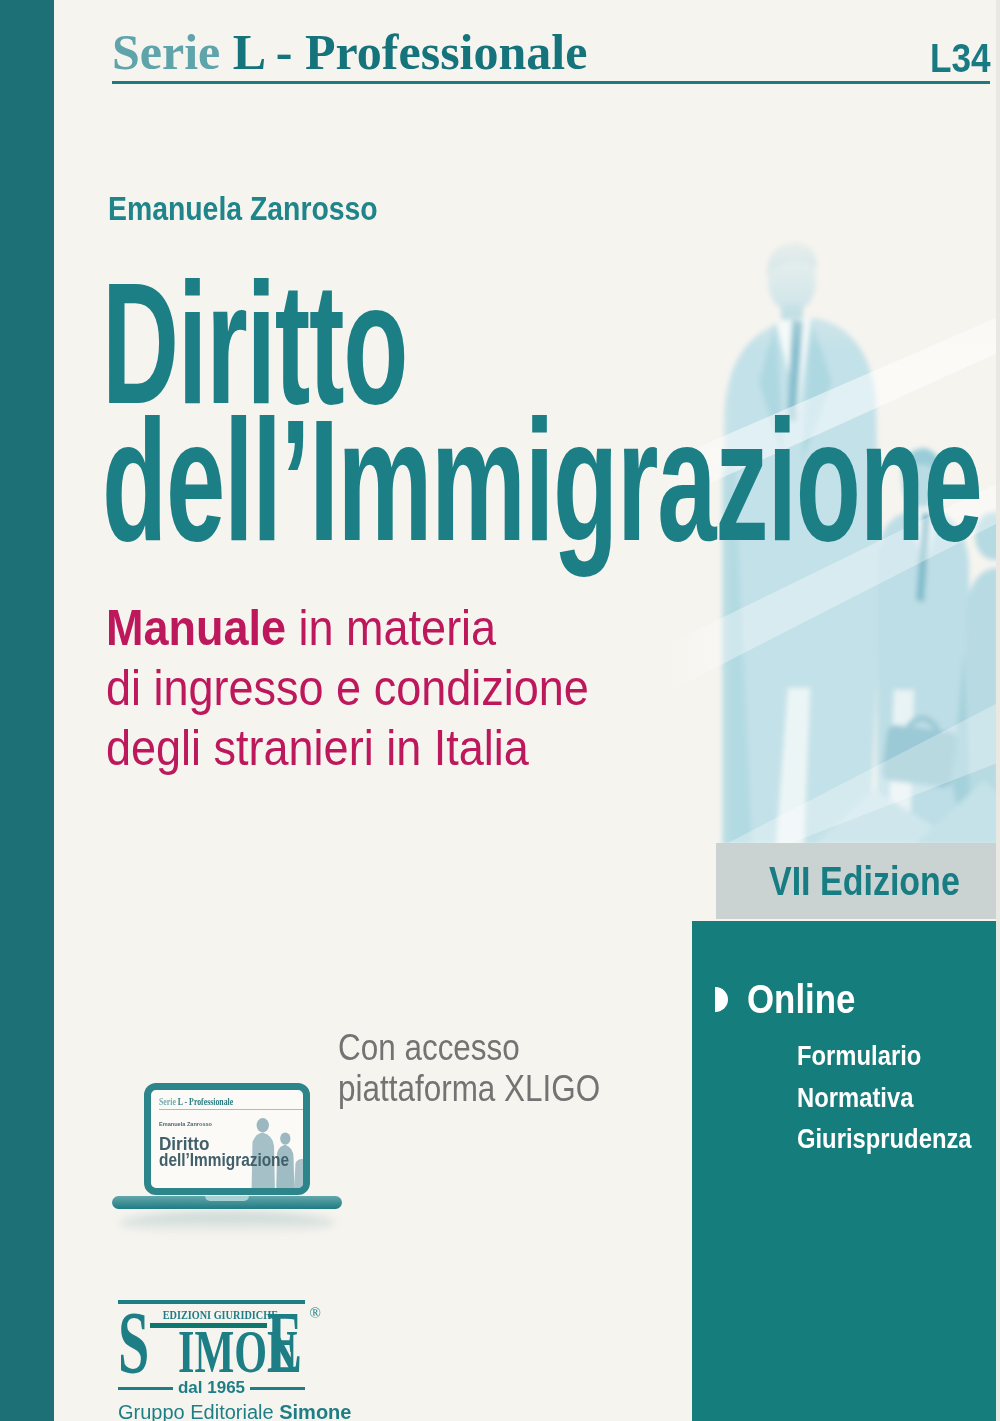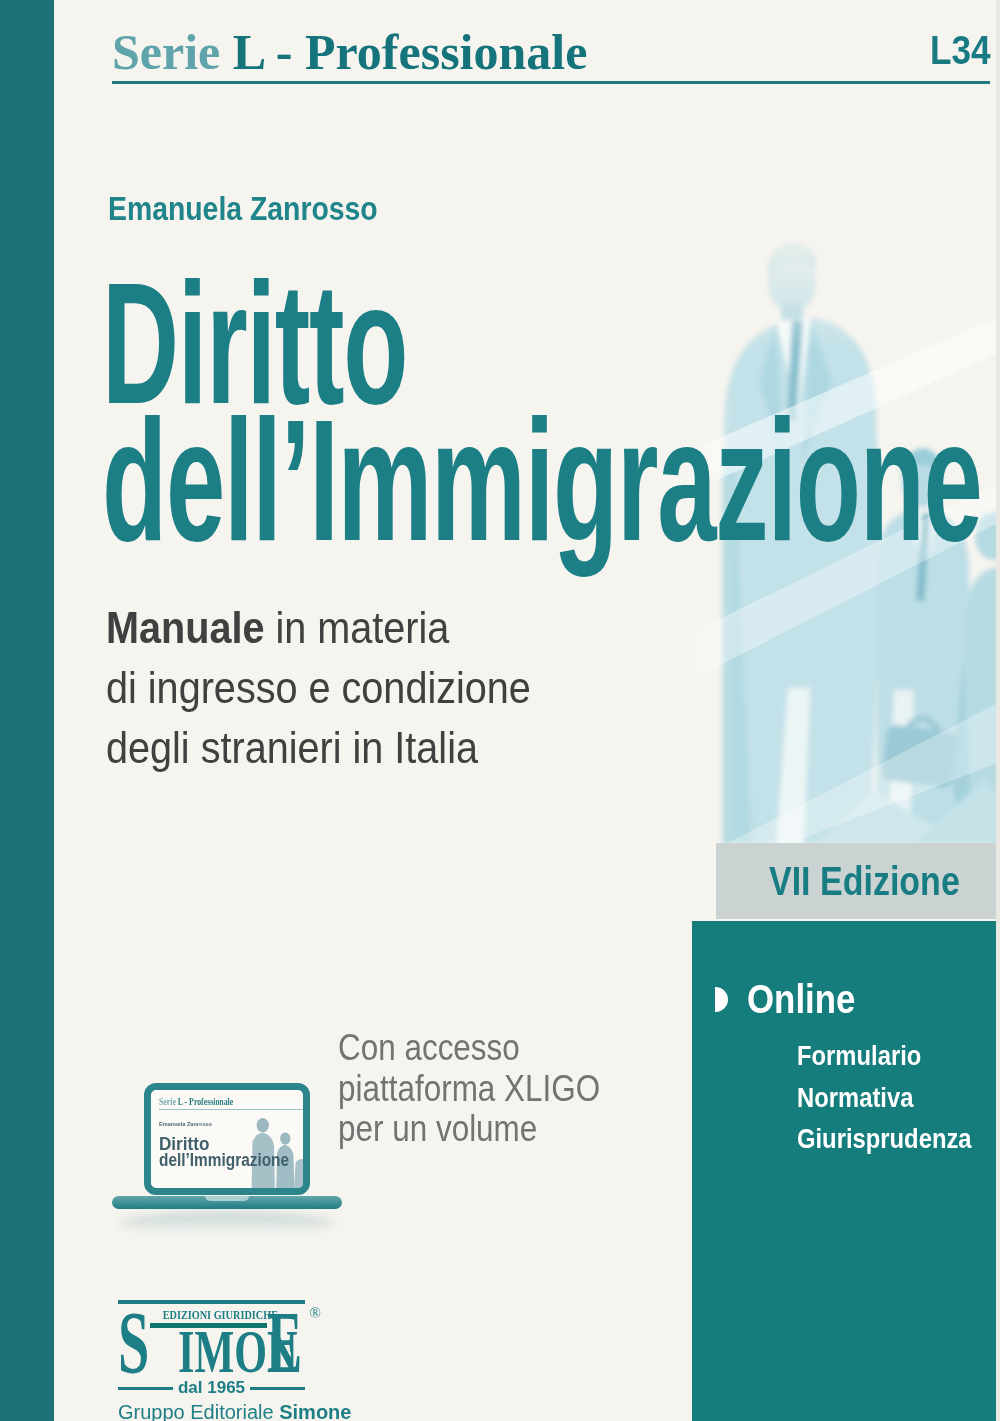--- a/index.html
+++ b/index.html
@@ -9,35 +9,35 @@
     background:#f6f4ef;
     font-family:"Liberation Sans", sans-serif;
   }
   
   .spine { position:absolute; left:0; top:0; width:54px; height:100%; background:#1e7077; }
 
   
   .hdr-series { position:absolute; left:112px; top:26px; font-family:"Liberation Serif", serif; font-size:50px; line-height:52px; white-space:nowrap; z-index:3; }
   .hdr-series .light { color:#5fa3ab; font-weight:600; }
   .hdr-series .bold  { color:#15747b; font-weight:700; }
-  .hdr-code { position:absolute; left:930px; top:28px; width:70px; font-size:40px; font-weight:bold; color:#187a82; z-index:3; }
+  .hdr-code { position:absolute; left:930px; top:36px; width:70px; font-size:40px; font-weight:bold; color:#187a82; z-index:3; }
   .hdr-code span { display:inline-block; transform:scaleX(.88); transform-origin:0 50%; }
   .hdr-rule { position:absolute; left:112px; right:6px; top:81px; height:3px; background:#1d7a81; z-index:3; }
 
   
   .author { position:absolute; left:108px; top:190px; font-size:33px; font-weight:bold; color:#1f858b; z-index:3; white-space:nowrap; }
   .author span { display:inline-block; transform:scaleX(.86); transform-origin:0 50%; }
 
   
   .title { position:absolute; left:102px; top:268px; z-index:3; color:#1c7f85; font-weight:bold; }
   .title .tline { height:137px; white-space:nowrap; }
   .title .tline > span { display:inline-block; font-size:172px; line-height:150px; transform:scaleX(.62); transform-origin:0 80%; letter-spacing:-2px; }
 
   
-  .subtitle { position:absolute; left:106px; top:598px; z-index:3; color:#404040; font-size:44px; line-height:60px; }
+  .subtitle { position:absolute; left:106px; top:598px; z-index:3; color:#be185d; font-size:50px; line-height:60px; }
   .subtitle .sline { white-space:nowrap; }
   .subtitle .sline > span { display:inline-block; transform:scaleX(.9); transform-origin:0 50%; }
   .subtitle b { font-weight:bold; }
 
   
   .photo { position:absolute; left:664px; top:220px; width:336px; height:625px; z-index:1; }
 
   
   .edition-band { position:absolute; left:716px; top:843px; width:310px; height:76px; background:#cbd2d2; display:flex; align-items:center; padding-left:20px; z-index:4;justify-content:center; }
   .edition-band .txt { font-size:40px; font-weight:bold; color:#177d82; display:inline-block; transform:scaleX(.85); transform-origin:0 50%; white-space:nowrap; }
@@ -216,21 +216,20 @@
     </div>
     <div class="lap-base">
         <div class="lap-notch"></div>
       </div>
     <div class="lap-reflect"></div>
   </div>
 
   <div class="promo">
     <div class="pline"><span>Con accesso</span></div>
     <div class="pline pbold"><span>piattaforma XLIGO</span></div>
-    <div class="pline"><span>per un volume</span></div>
   </div>
 
   <div class="publisher">
     <div class="pub-toprule"></div>
     <div class="pub-main">
       <span class="pub-big pub-s"><span>S</span></span>
       <span class="pub-mid">
         <span class="pub-imprint-wrap"><span class="pub-imprint">EDIZIONI GIURIDICHE</span></span>
         <span class="pub-imon"><span>IMON</span></span>
       </span>

